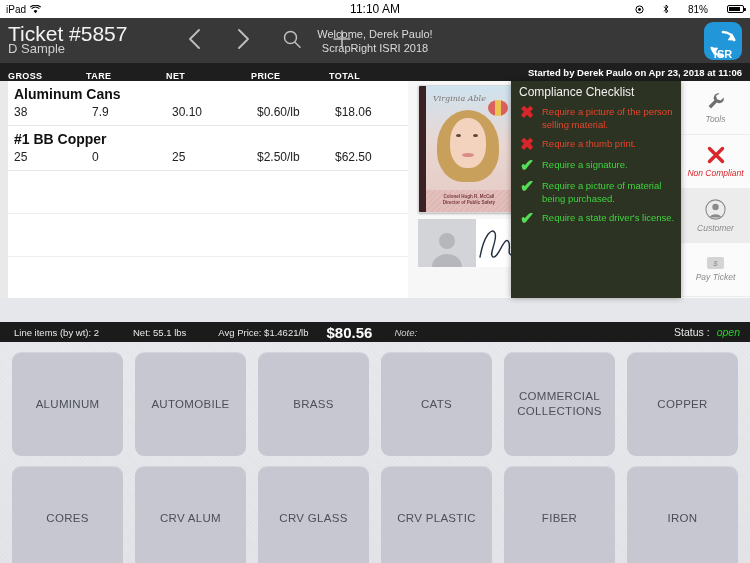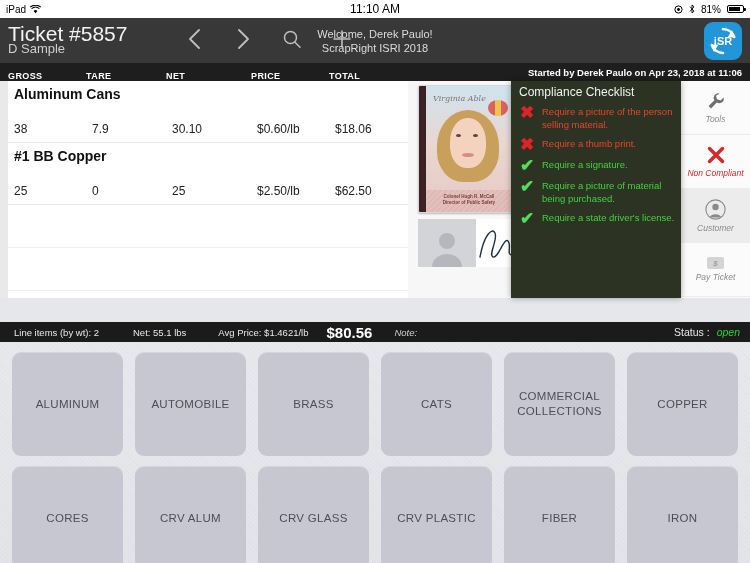--- a/index.html
+++ b/index.html
@@ -16,21 +16,21 @@
     height: 18px; background: #ffffff; color: #000;
     display: flex; align-items: center; font-size: 10px;
     padding: 0 6px; position: relative;
   }
   .sb-left { display: flex; align-items: center; gap: 4px; }
   .sb-center {
     position: absolute; left: 0; right: 0; text-align: center;
     font-size: 12px; font-weight: normal; pointer-events: none;
   }
   .sb-right {
-    margin-left: auto; display: flex; align-items: center; gap: 6px;
+    margin-left: auto; display: flex; align-items: center; gap: 19px;
     font-size: 10px;
   }
   .batt {
     display: inline-block; width: 17px; height: 8px;
     border: 1px solid #000; border-radius: 2px; position: relative;
     padding: 1px;
   }
   .batt::after {
     content: ""; position: absolute; right: -3px; top: 2px;
     width: 2px; height: 3px; background: #000; border-radius: 0 1px 1px 0;
@@ -47,21 +47,21 @@
   .ticket-title { font-size: 21px; font-weight: normal; line-height: 17px; }
   .ticket-sub { font-size: 13px; color: #cfcfcf; line-height: 14px; }
   .navicons { display: flex; align-items: center; gap: 30px; margin-left: 8px; }
   .navicon { cursor: pointer; opacity: .85; }
   .welcome {
     position: absolute; left: 0; right: 0; text-align: center;
     font-size: 11px; line-height: 14px; color: #dcdcdc; pointer-events: none;
   }
   .logo {
     margin-left: auto; width: 38px; height: 38px; border-radius: 9px;
-    background: #2196d8; display: flex; align-items: center; justify-content: center;
+    background: #2196d8; display: flex; align-items: flex-end; justify-content: center;
     position: relative; z-index: 3;
   }
 
   
   .mid { display: flex; height: 235px; position: relative; }
   .ticket-pane { width: 408px; background: #e9e9ea; padding-left: 8px; }
   .thead {
     height: 18px; background: #1e1e1e; color: #ffffff;
     display: flex; align-items: center; font-size: 9px;
     letter-spacing: .4px; font-weight: bold;
@@ -69,21 +69,21 @@
   }
   .thead .c { flex: 0 0 auto; margin-top: 8px; }
   .col-gross { width: 78px; }
   .col-tare  { width: 80px; }
   .col-net   { width: 85px; }
   .col-price { width: 78px; }
   .col-total { width: 70px; }
   .tbody { background: #ffffff; height: 217px; overflow: hidden; }
   .lrow { border-bottom: 1px solid #e8e8e8; padding: 5px 0 6px 0; }
   .lrow-name { font-size: 14px; font-weight: bold; color: #111; padding-left: 6px; }
-  .lrow-vals { display: flex; font-size: 12px; color: #222; margin-top: 20px; padding-left: 6px; }
+  .lrow-vals { display: flex; font-size: 12px; color: #222; margin-top: 3px; padding-left: 6px; }
   .lrow-vals .c { flex: 0 0 auto; }
   .erow { height: 43px; border-bottom: 1px solid #efefef; }
 
   
   .right-pane {
     flex: 1; position: relative; background: #f4f4f4;
   }
   .startedbar {
     height: 18px; background: #1e1e1e; color: #fff;
     font-size: 9.5px; font-weight: bold;

